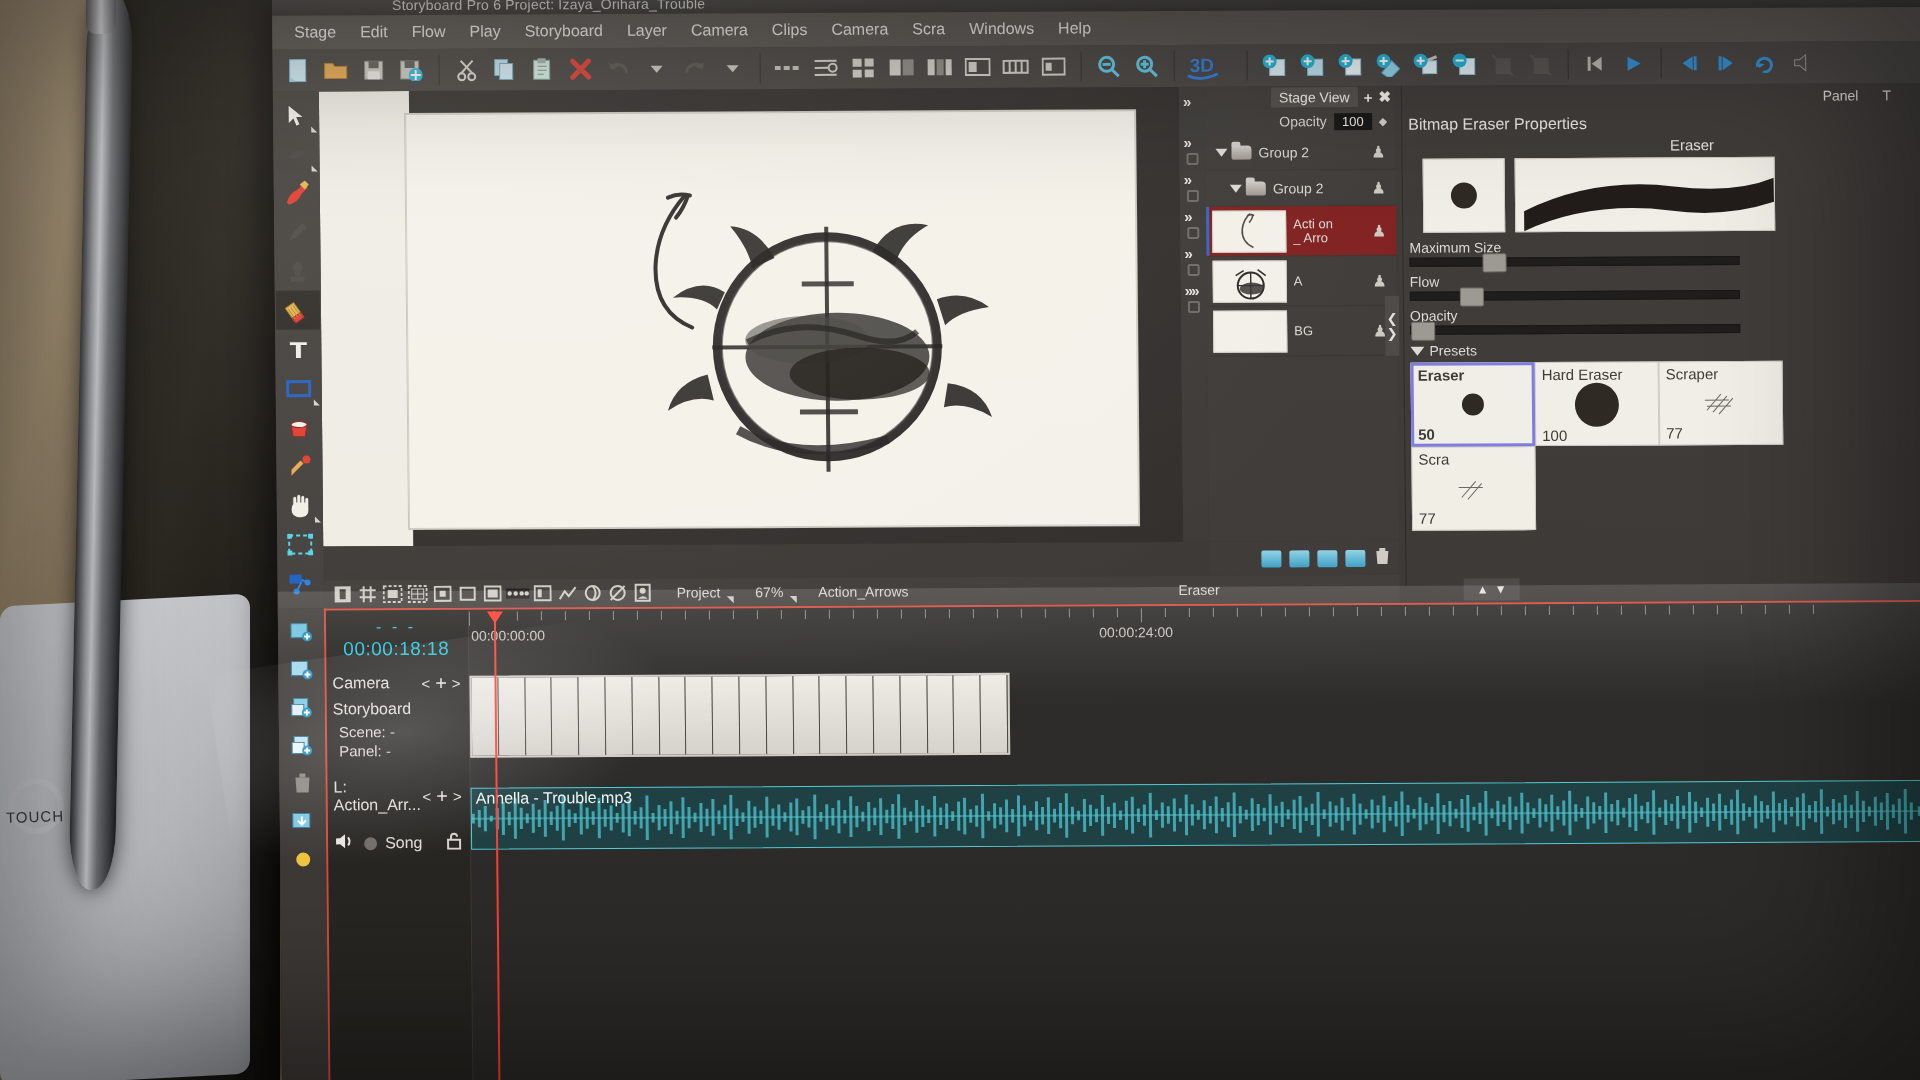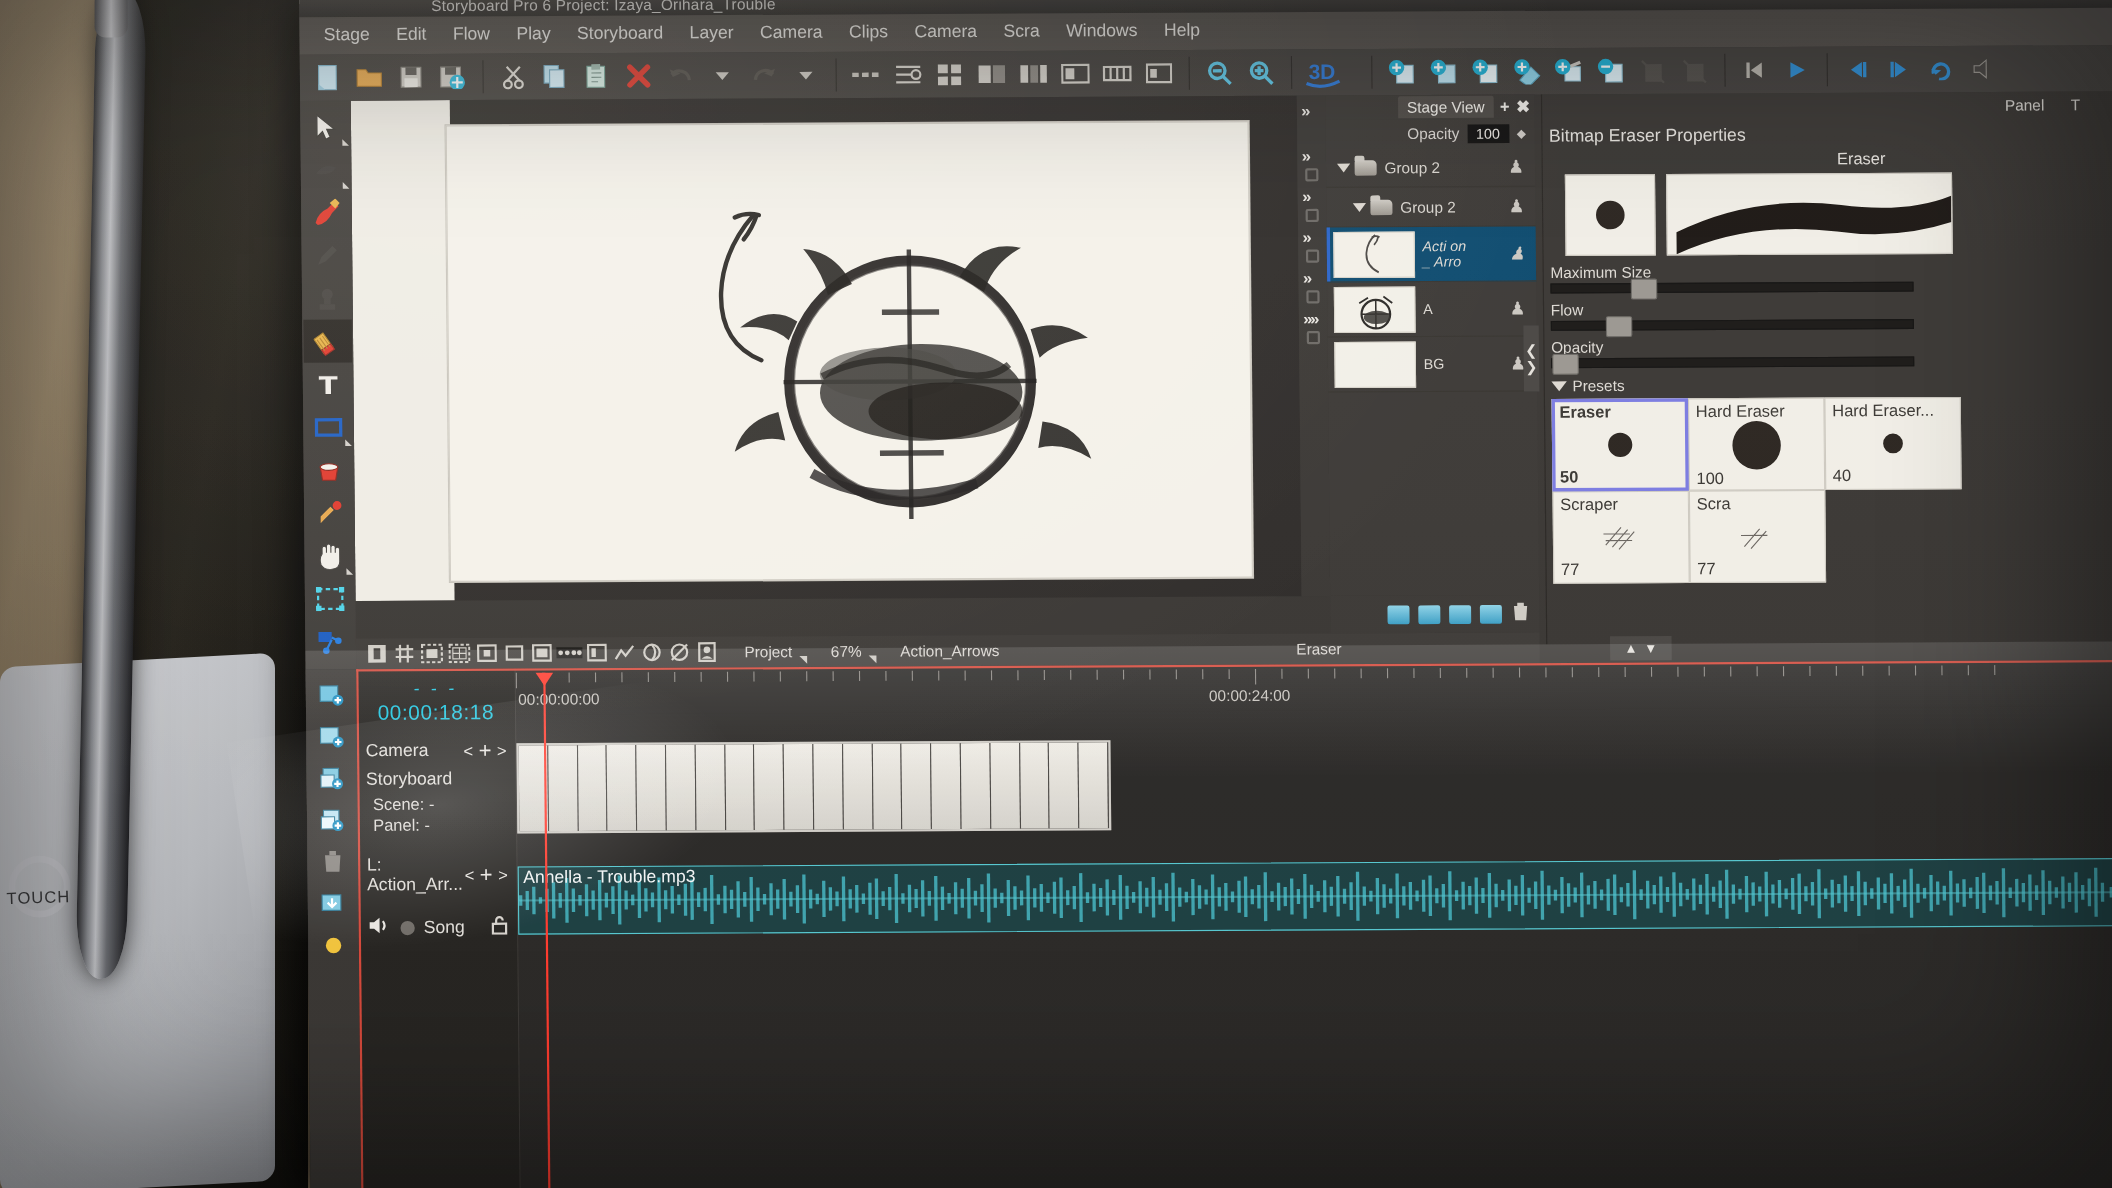--- a/index.html
+++ b/index.html
@@ -115,21 +115,21 @@
     border-top:8px solid #ded9d2; margin-right:4px;}
   .folder{width:20px;height:14px;background:linear-gradient(180deg,#cfcbc4,#9a958d);
     border-radius:2px 4px 2px 2px; margin-right:7px; position:relative;}
   .folder:before{content:""; position:absolute; left:0; top:-4px; width:9px;height:5px;
     background:#cfcbc4; border-radius:2px 2px 0 0;}
   .lthumb{width:74px;height:42px;background:#f2efe7;border:1px solid #d6d2c8; margin-left:6px;
     position:relative; overflow:hidden;}
   .lname{margin-left:7px; font-size:13px; line-height:14px; width:46px; word-break:break-all; color:#ddd9d3;}
   .peg{position:absolute; right:10px; top:50%; transform:translateY(-50%);
     color:#cbc7c1; font-size:16px;}
-  .layerrow.sel{background:#0c4a6e;font-style:italic;}
+  .layerrow.sel{background:#7f1d1d;}
   .tinybar{position:absolute; left:0; top:0; width:3px; height:100%; background:#2b64c9;}
   
   .lp-footer{position:absolute; left:932px; top:545px; width:190px; height:34px; background:#3c3936;
     display:flex; align-items:center; justify-content:flex-end; gap:8px; padding-right:8px;}
   .lpbtn{width:20px;height:17px;background:linear-gradient(180deg,#8fd2e6,#3d9fc4); border-radius:2px;}
   
   .scrollarrows{position:absolute; left:1110px; top:300px; width:14px; height:60px;
     background:#4a4744; display:flex; flex-direction:column; align-items:center; justify-content:center;
     color:#e3e0da; font-size:13px;}
 
@@ -858,27 +858,20 @@
               <span class="pcircle" style="width:22px;height:22px"></span>
             </span>
           <span class="pval">50</span>
         </div>
         <div class="pcell">
           <span class="pname">Hard Eraser</span>
           <span class="pmid">
               <span class="pcircle" style="width:44px;height:44px"></span>
             </span>
           <span class="pval">100</span>
-        </div>
-        <div class="pcell">
-          <span class="pname">Hard Eraser...</span>
-          <span class="pmid">
-              <span class="pcircle" style="width:18px;height:18px"></span>
-            </span>
-          <span class="pval">40</span>
         </div>
         <div class="pcell">
           <span class="pname">Scraper</span>
           <span class="pmid">
               <svg width="40" height="34">
                 <path d="M6 24 l14 -16M12 26 l14 -16M18 28 l14 -16M4 14 l24 0M6 20 l24 0" stroke="#6a6560" stroke-width="1"></path>
               </svg>
             </span>
           <span class="pval">77</span>
         </div>

